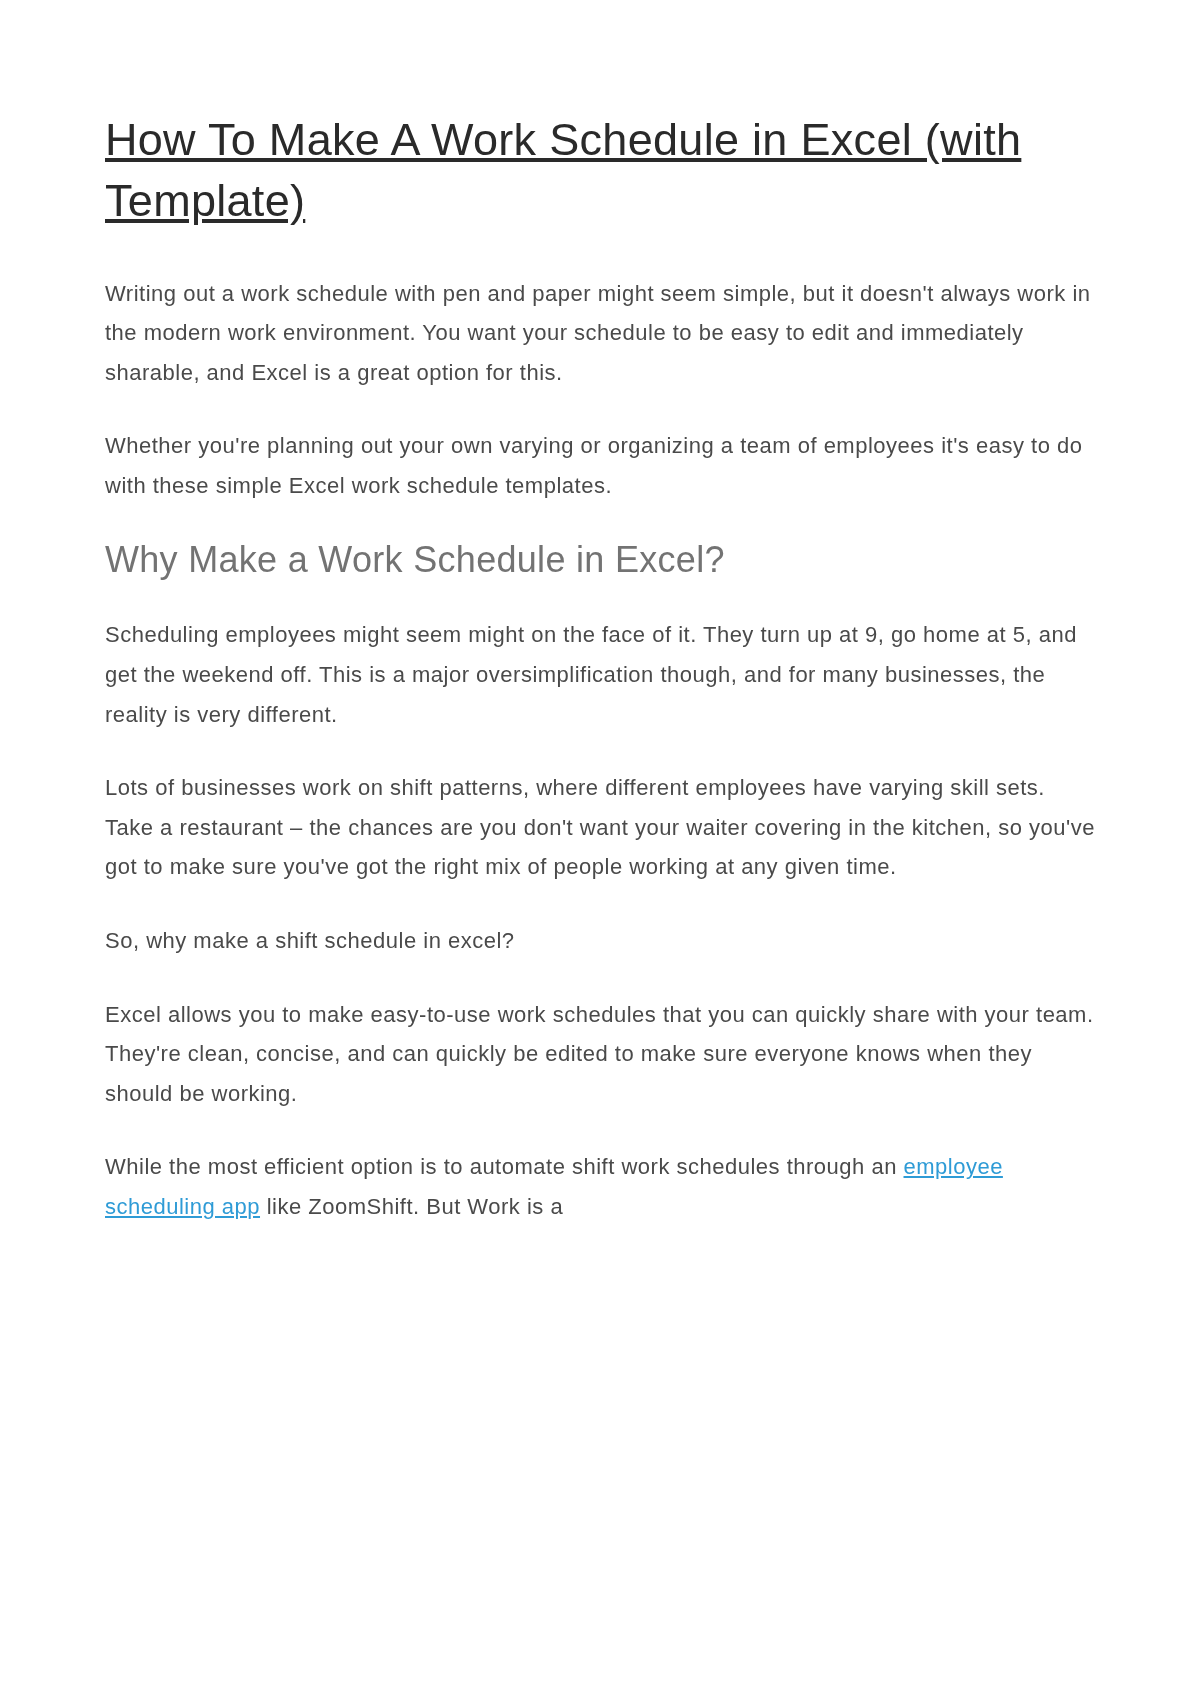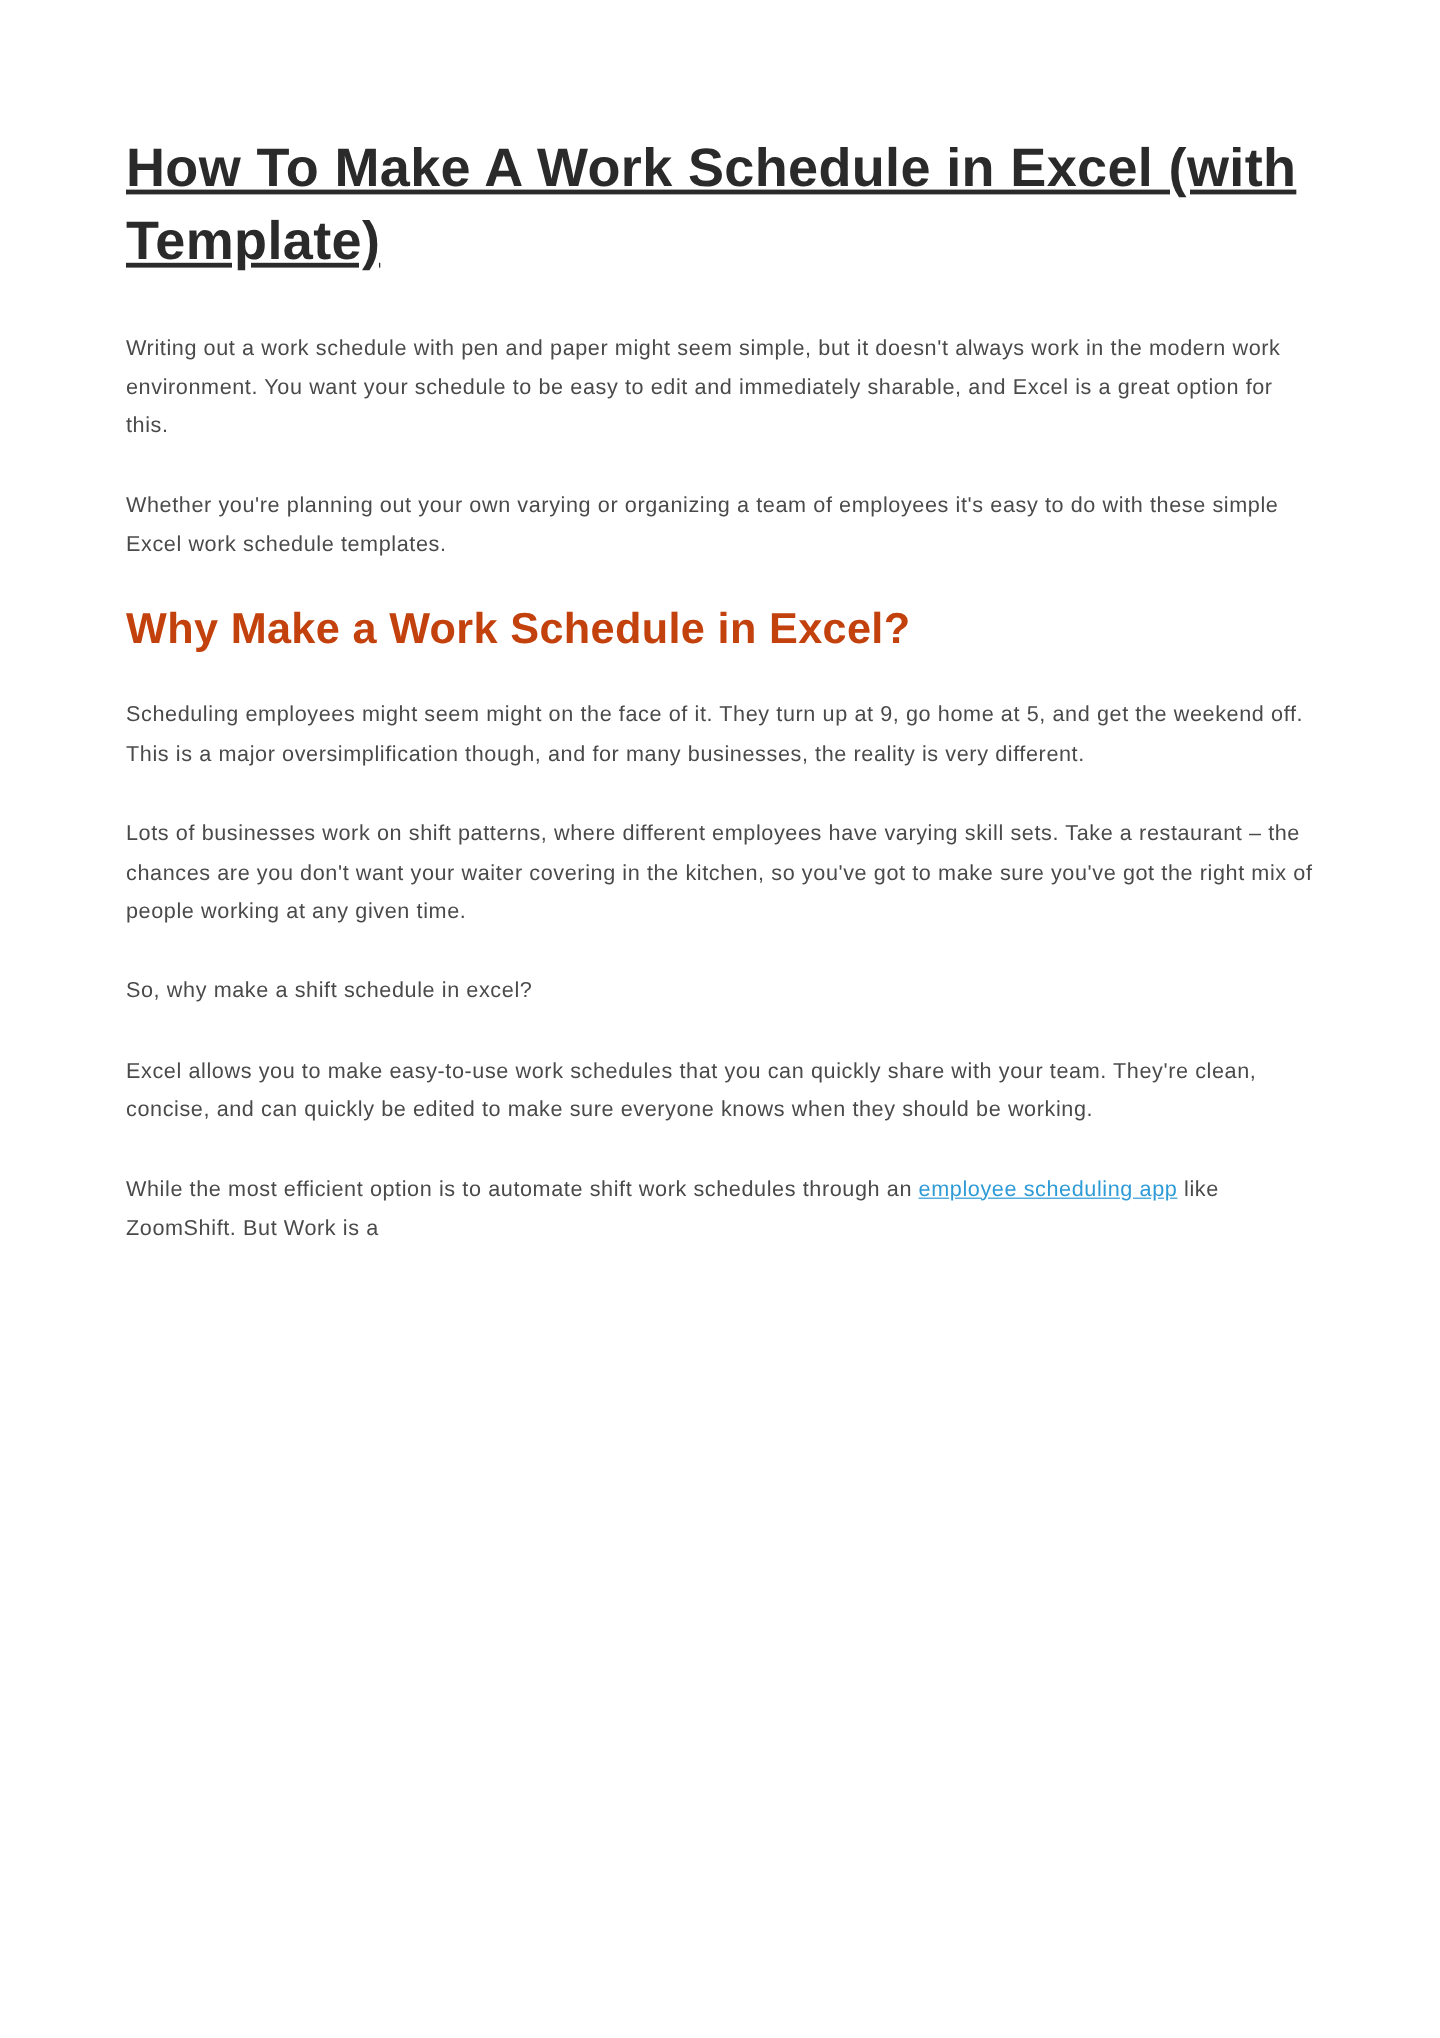--- a/index.html
+++ b/index.html
@@ -10,37 +10,37 @@
     body {
       font-family: Verdana, Geneva, sans-serif;
       background: #ffffff;
       width: 1200px;
       height: 1698px;
       padding: 110px 105px;
       color: #4a4a4a;
     }
     h1 {
       font-size: 45px;
-      font-weight: 700;
+      font-weight: 400;
       color: #2a2a2a;
       text-decoration: underline;
       line-height: 1.35;
       margin-bottom: 42px;
       letter-spacing: 0.3px;
     }
     h2 {
       font-size: 36px;
-      font-weight: 700;
-      color: #c2410c;
+      font-weight: 400;
+      color: #737373;
       margin-top: 32px;
       margin-bottom: 34px;
       letter-spacing: 0.3px;
     }
     p {
-      font-size: 18px;
+      font-size: 22px;
       line-height: 1.8;
       color: #4a4a4a;
       margin-bottom: 34px;
       letter-spacing: 0.5px;
     }
     a.inline-link {
       color: #2e9bd6;
       text-decoration: underline;
     }
   </style>

